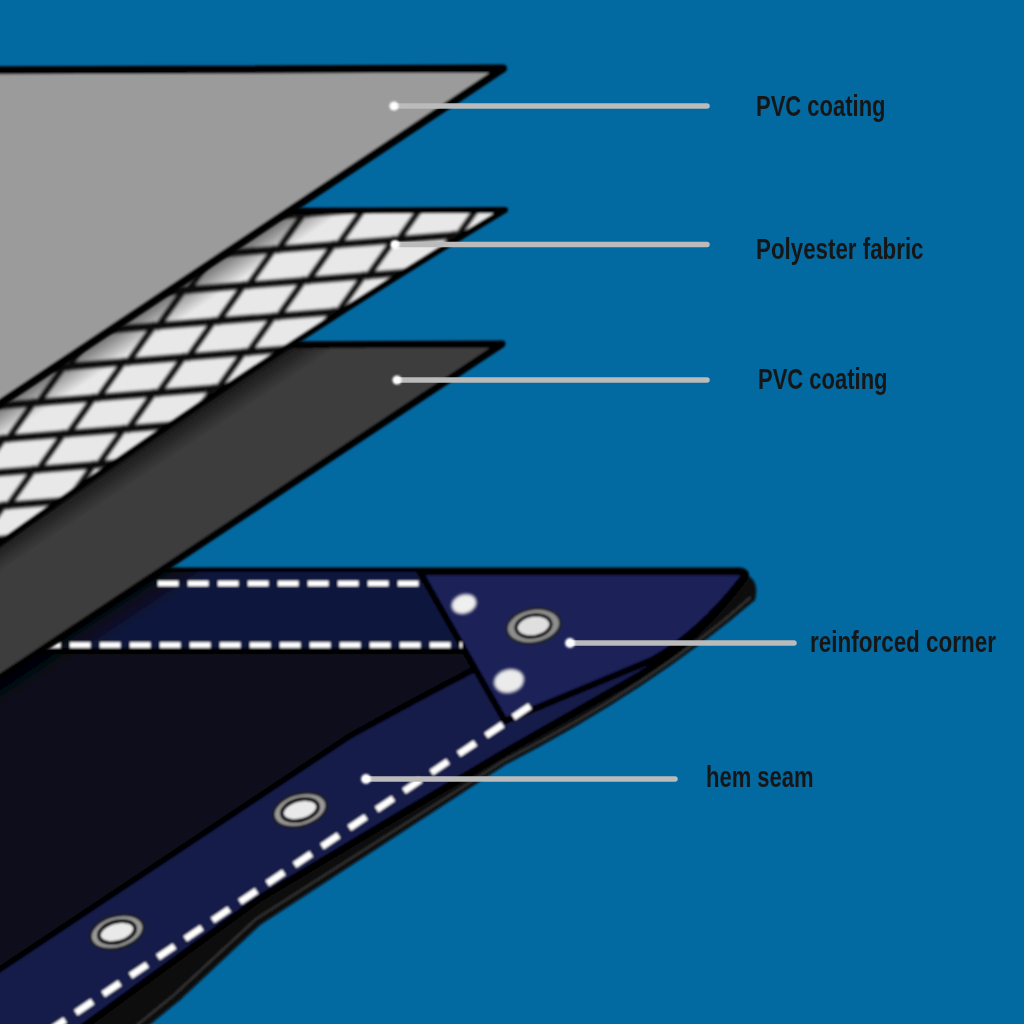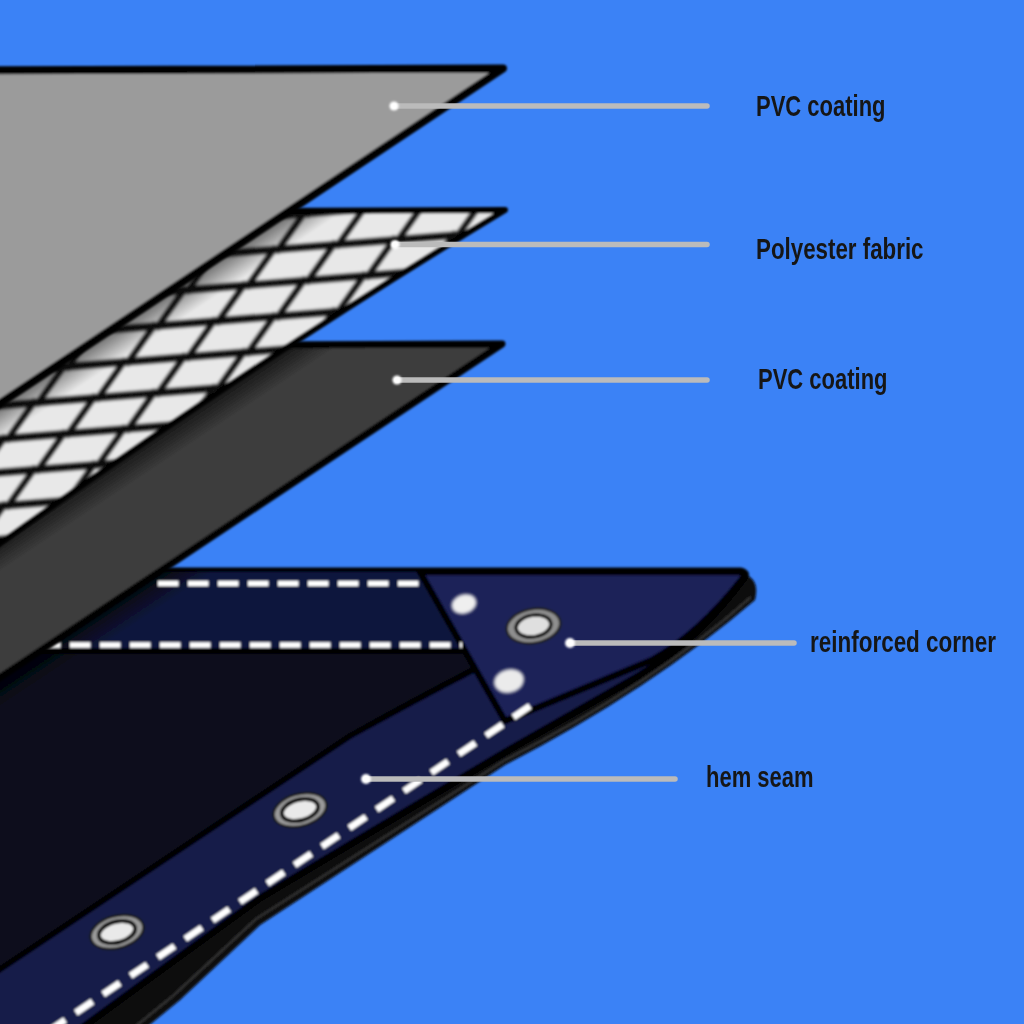--- a/index.html
+++ b/index.html
@@ -1,16 +1,16 @@
 <!DOCTYPE html>
 <html><head>
 <meta charset="utf-8">
 <style>
   html,body{margin:0;padding:0;background:#fff;}
-  .stage{position:relative;width:1024px;height:1024px;overflow:hidden;background:#3b82f6;
+  .stage{position:relative;width:1024px;height:1024px;overflow:hidden;background:#0369a1;
          font-family:"Liberation Sans", sans-serif;}
 </style>
 </head>
 <body>
 <div class="stage">
 <svg width="1024" height="1024" viewBox="0 0 1024 1024">
   <defs>
     <clipPath id="cpMesh">
           <path d="M -40,212 L 505,210 Q 240,370 -40,572 Z"></path>
         </clipPath>

